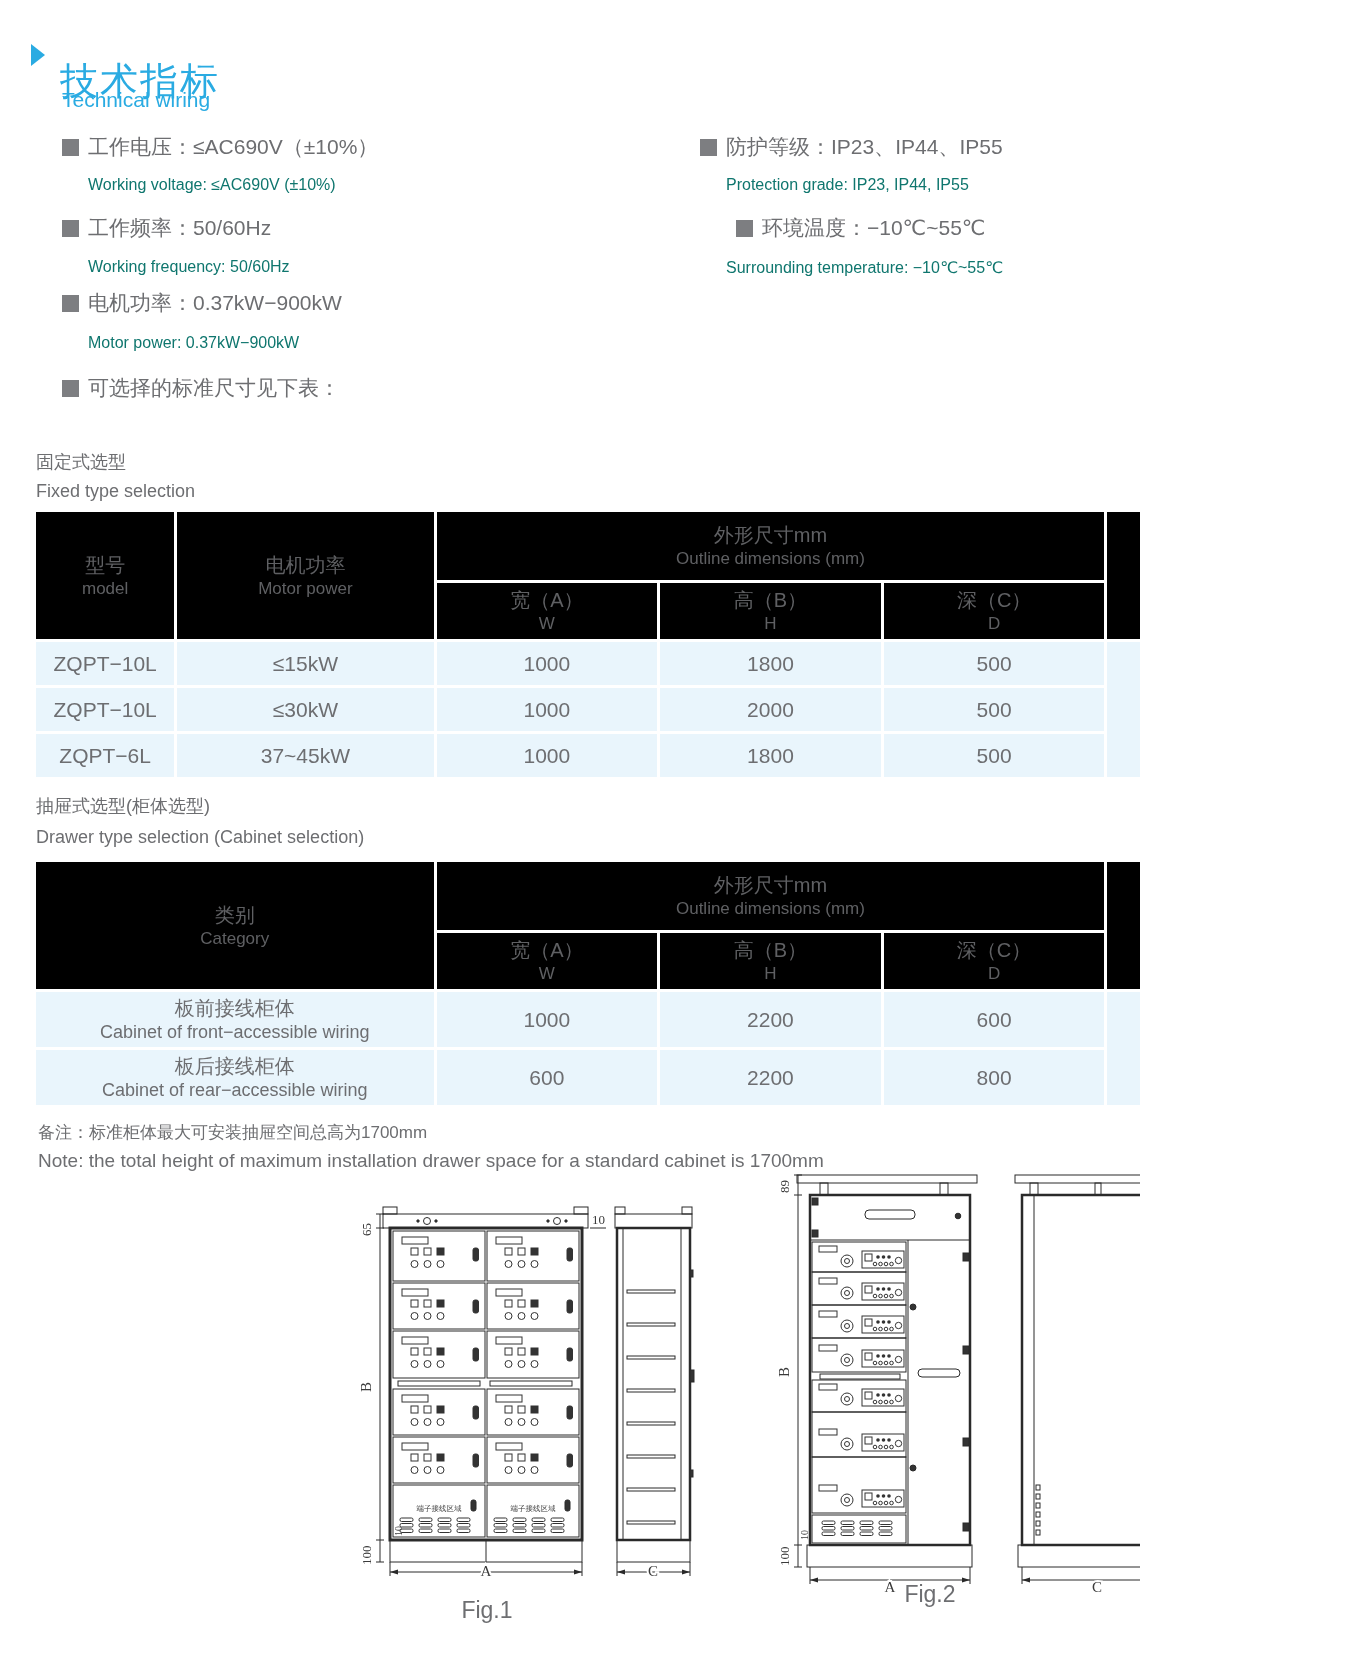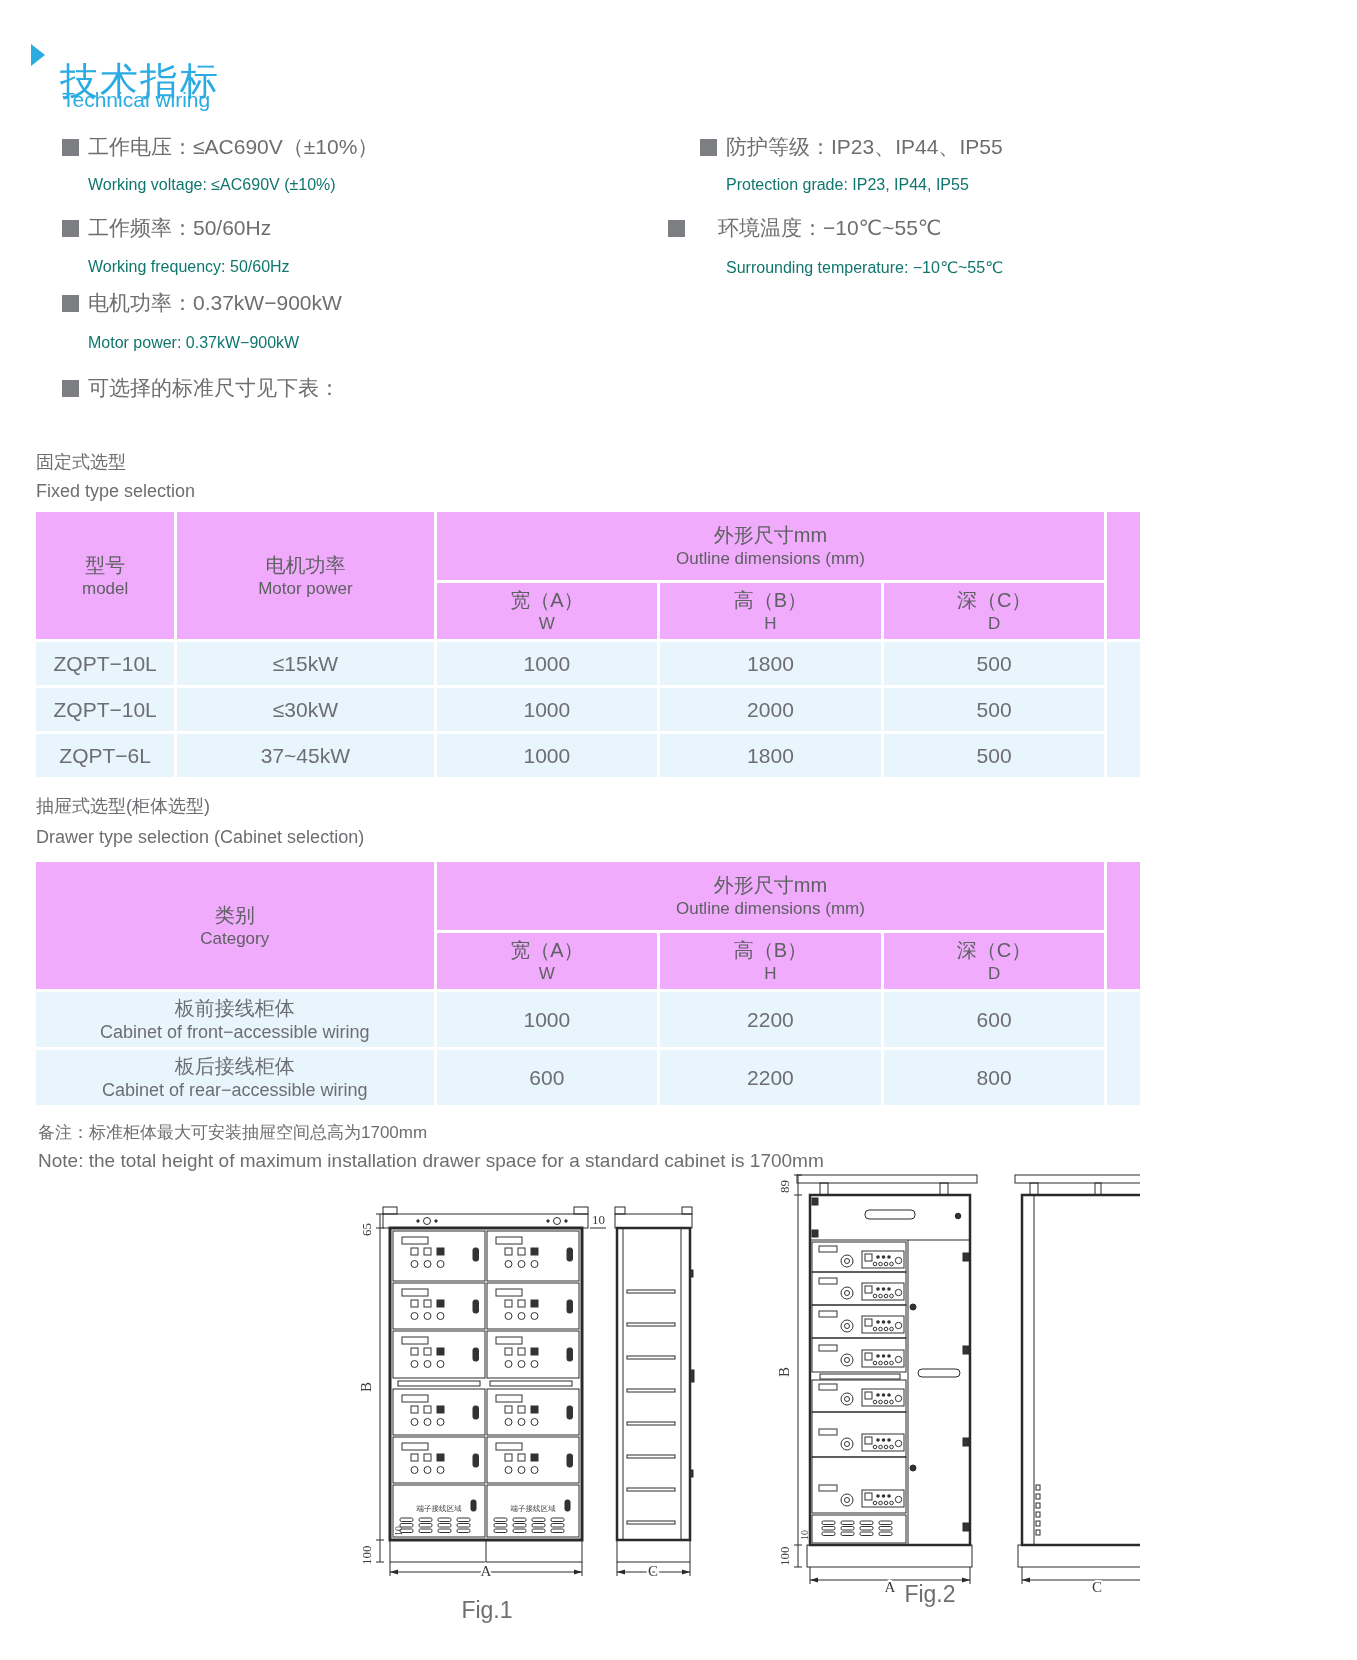--- a/index.html
+++ b/index.html
@@ -14,21 +14,21 @@
   
   .zh-line{position:absolute;display:flex;align-items:center;font-size:21px;color:#6d6e71;white-space:nowrap;}
   .zh-line .sq{display:inline-block;width:17px;height:17px;background:#7d7e81;margin-right:9px;flex:0 0 auto;}
   .en-line{position:absolute;font-size:16px;color:#0f766e;white-space:nowrap;}
   
   .sec-zh{position:absolute;font-size:18px;color:#6d6e71;}
   .sec-en{position:absolute;font-size:18px;color:#6d6e71;}
   
   table.spec{position:absolute;border-collapse:separate;border-spacing:3px;table-layout:fixed;}
   table.spec td{box-sizing:border-box;text-align:center;vertical-align:middle;padding:0;}
-  td.th{background:#f0abfc;color:#5f6063;}
+  td.th{background:#000000;color:#5f6063;}
   td.td{background:#e9f5fc;color:#6d6e71;font-size:21px;}
   .h-zh{display:block;font-size:20px;line-height:26px;}
   .h-en{display:block;font-size:17px;line-height:22px;}
   .c-zh{display:block;font-size:20px;line-height:25px;}
   .c-en{display:block;font-size:18px;line-height:23px;}
   
   .note-zh{position:absolute;font-size:17px;color:#6d6e71;white-space:nowrap;}
   .note-en{position:absolute;font-size:19px;color:#6d6e71;white-space:nowrap;}
   
   .figs{position:absolute;left:340px;top:1140px;width:860px;height:520px;}
@@ -63,21 +63,21 @@
   <div class="zh-line" style="left:62px;top:374px;">
     <span class="sq"></span>
     <span>可选择的标准尺寸见下表：</span>
   </div>
 
   <div class="zh-line" style="left:700px;top:133px;">
     <span class="sq"></span>
     <span>防护等级：IP23、IP44、IP55</span>
   </div>
   <div class="en-line" style="left:726px;top:176px;">Protection grade: IP23, IP44, IP55</div>
-  <div class="zh-line" style="left:668px;top:214px;gap:24px;">
+  <div class="zh-line" style="left:736px;top:214px;">
     <span class="sq"></span>
     <span>环境温度：−10℃~55℃</span>
   </div>
   <div class="en-line" style="left:726px;top:258px;">Surrounding temperature: −10℃~55℃</div>
 
   <div class="sec-zh" style="left:36px;top:450px;">固定式选型</div>
   <div class="sec-en" style="left:36px;top:481px;">Fixed type selection</div>
 
   <table class="spec" style="left:33px;top:509px;width:1293px;">
     <colgroup>

